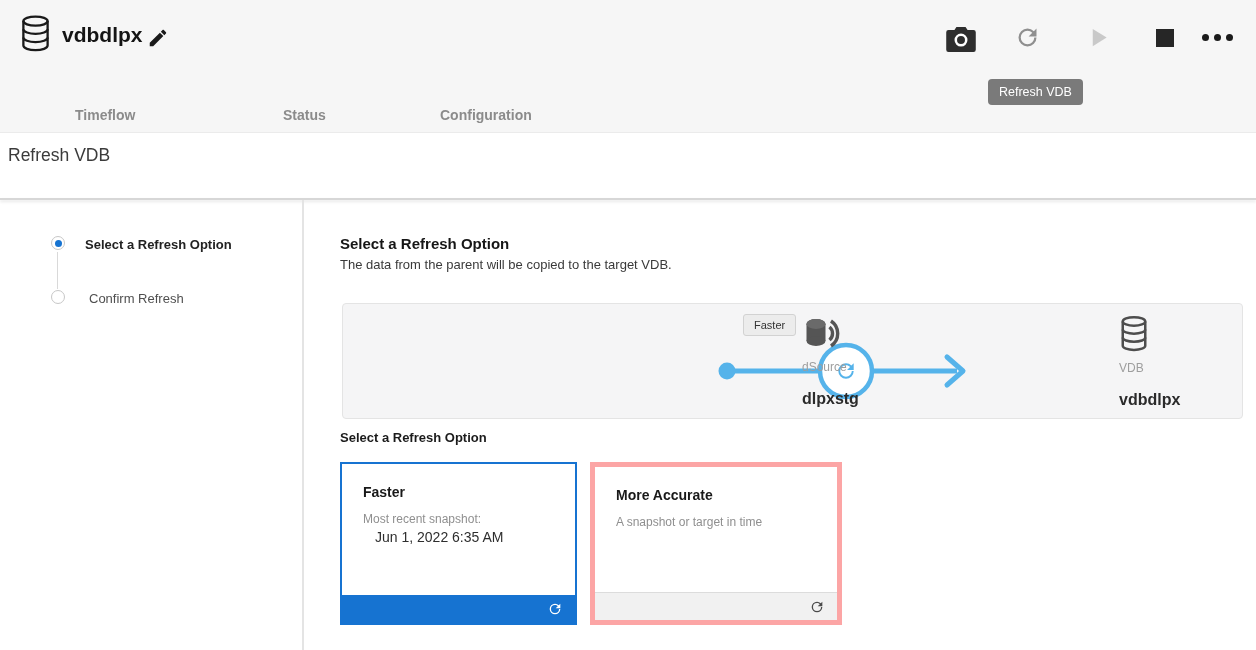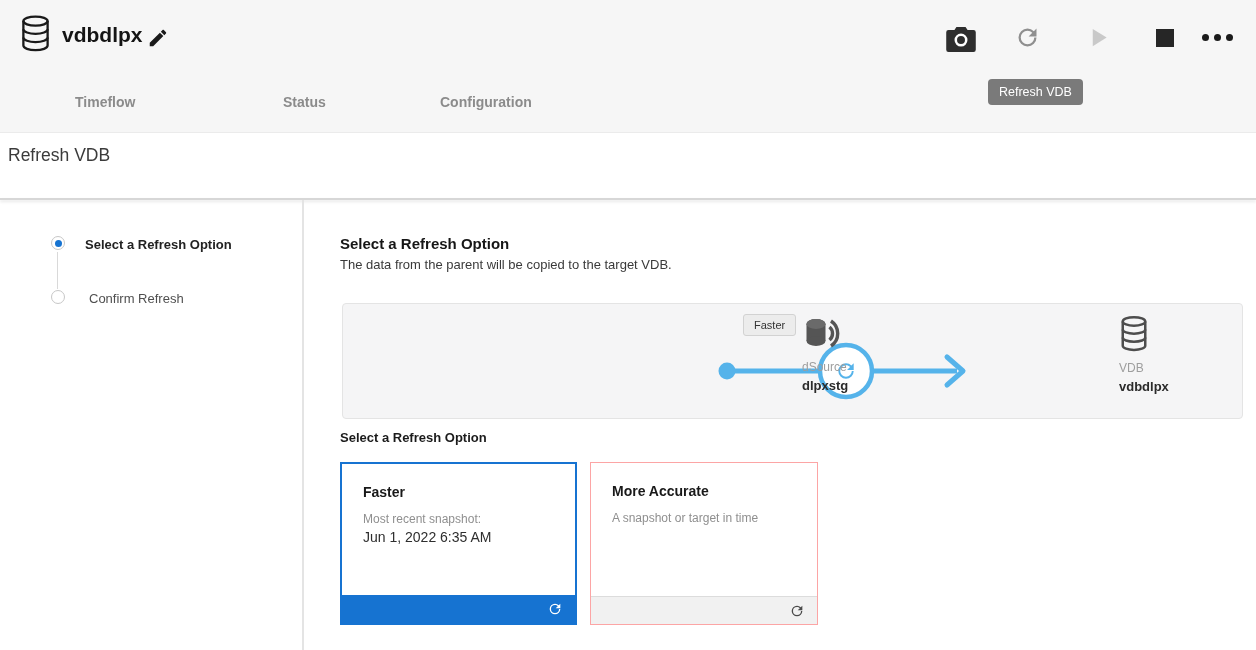--- a/index.html
+++ b/index.html
@@ -17,21 +17,21 @@
   .tb-camera { left:946px; top:27px; width:30px; height:25px; }
   .tb-refresh { left:1014px; top:24px; width:27px; height:27px; color:#8f8f8f; }
   .tb-play { left:1087px; top:26px; width:23px; height:23px; }
   .tb-stop { left:1156px; top:29px; width:18px; height:18px; background:#262626; }
   .tb-more { left:1202px; top:34px; display:flex; gap:5px; }
   .tb-more i { width:7px; height:7px; border-radius:50%; background:#1b1b1b; display:block; }
 
   .tooltip { position:absolute; left:988px; top:79px; background:#7a7a7a; color:#fff;
              font-size:12.5px; padding:6px 11px; border-radius:4px; }
 
-  .tab { position:absolute; top:94px; font-size:14px; font-weight:bold; color:#8b8b8b; cursor:pointer; }
+  .tab { position:absolute; top:107px; font-size:14px; font-weight:bold; color:#8b8b8b; cursor:pointer; }
   .tab-1 { left:75px; } .tab-2 { left:283px; } .tab-3 { left:440px; }
 
   
   .page-title { position:absolute; left:8px; top:145px; font-size:17.5px; color:#3b3b3b; }
   .h-divider { position:absolute; left:0; top:198px; width:1256px; height:2px; background:#d7d7d7;
                box-shadow:0 2px 3px rgba(0,0,0,0.10); }
   .v-divider { position:absolute; left:302px; top:200px; width:2px; height:450px; background:#e4e4e4; }
 
   
   .step { position:absolute; left:51px; display:flex; align-items:flex-start; cursor:pointer; }
@@ -48,32 +48,32 @@
   .main-heading { position:absolute; left:340px; top:235px; font-size:15px; font-weight:bold; color:#161616; }
   .main-desc { position:absolute; left:340px; top:257px; font-size:13px; color:#3a3a3a; }
 
   .panel { position:absolute; left:342px; top:303px; width:901px; height:116px;
            background:#f5f5f6; border:1px solid #e4e4e4; border-radius:4px; }
   .flow-svg { position:absolute; left:0; top:0; width:899px; height:114px; pointer-events:none; }
   .node { position:absolute; width:124px; }
   .node-source { left:459px; top:13px; }
   .node-target { left:776px; top:11px; }
   .node-type { font-size:12px; color:#9e9e9e; margin-top:5px; }
-  .node-name { font-size:13px; font-weight:bold; color:#2b2b2b; margin-top:4px; }
+  .node-name { font-size:16px; font-weight:bold; color:#2b2b2b; margin-top:16px; }
   .badge { position:absolute; left:400px; top:10px; font-size:11px; color:#333;
            background:#ececec; border:1px solid #d2d2d2; border-radius:3px; padding:4px 10px; }
 
   .options-label { position:absolute; left:340px; top:430px; font-size:13px; font-weight:bold; color:#1b1b1b; }
 
   .card { position:absolute; top:462px; height:163px; background:#fff; cursor:pointer; }
   .card-1 { left:340px; width:237px; border:2px solid #1673d1; }
-  .card-2 { left:590px; width:228px; border:1px solid #fca5a5; }
+  .card-2 { left:590px; width:252px; border:5px solid #fca5a5; }
   .card-title { font-size:14px; font-weight:bold; color:#191919; margin:20px 0 0 21px; }
   .card-line1 { font-size:12px; color:#8f8f8f; margin:12px 0 0 21px; }
-  .card-line2 { font-size:14px; color:#2e2e2e; margin:3px 0 0 21px; }
+  .card-line2 { font-size:14px; color:#2e2e2e; margin:3px 0 0 33px; }
   .card-footer { position:absolute; left:0; right:0; bottom:0; height:28px; }
   .card-footer.selected { background:#1673d1; }
   .card-footer.idle { background:#f1f1f1; border-top:1px solid #dcdcdc; }
   .footer-refresh { position:absolute; right:12px; top:6px; width:16px; height:16px; }
   .footer-refresh.white { color:#fff; } .footer-refresh.dark { color:#4a4a4a; }
 </style>
 </head>
 <body>
 
 <div class="header">

